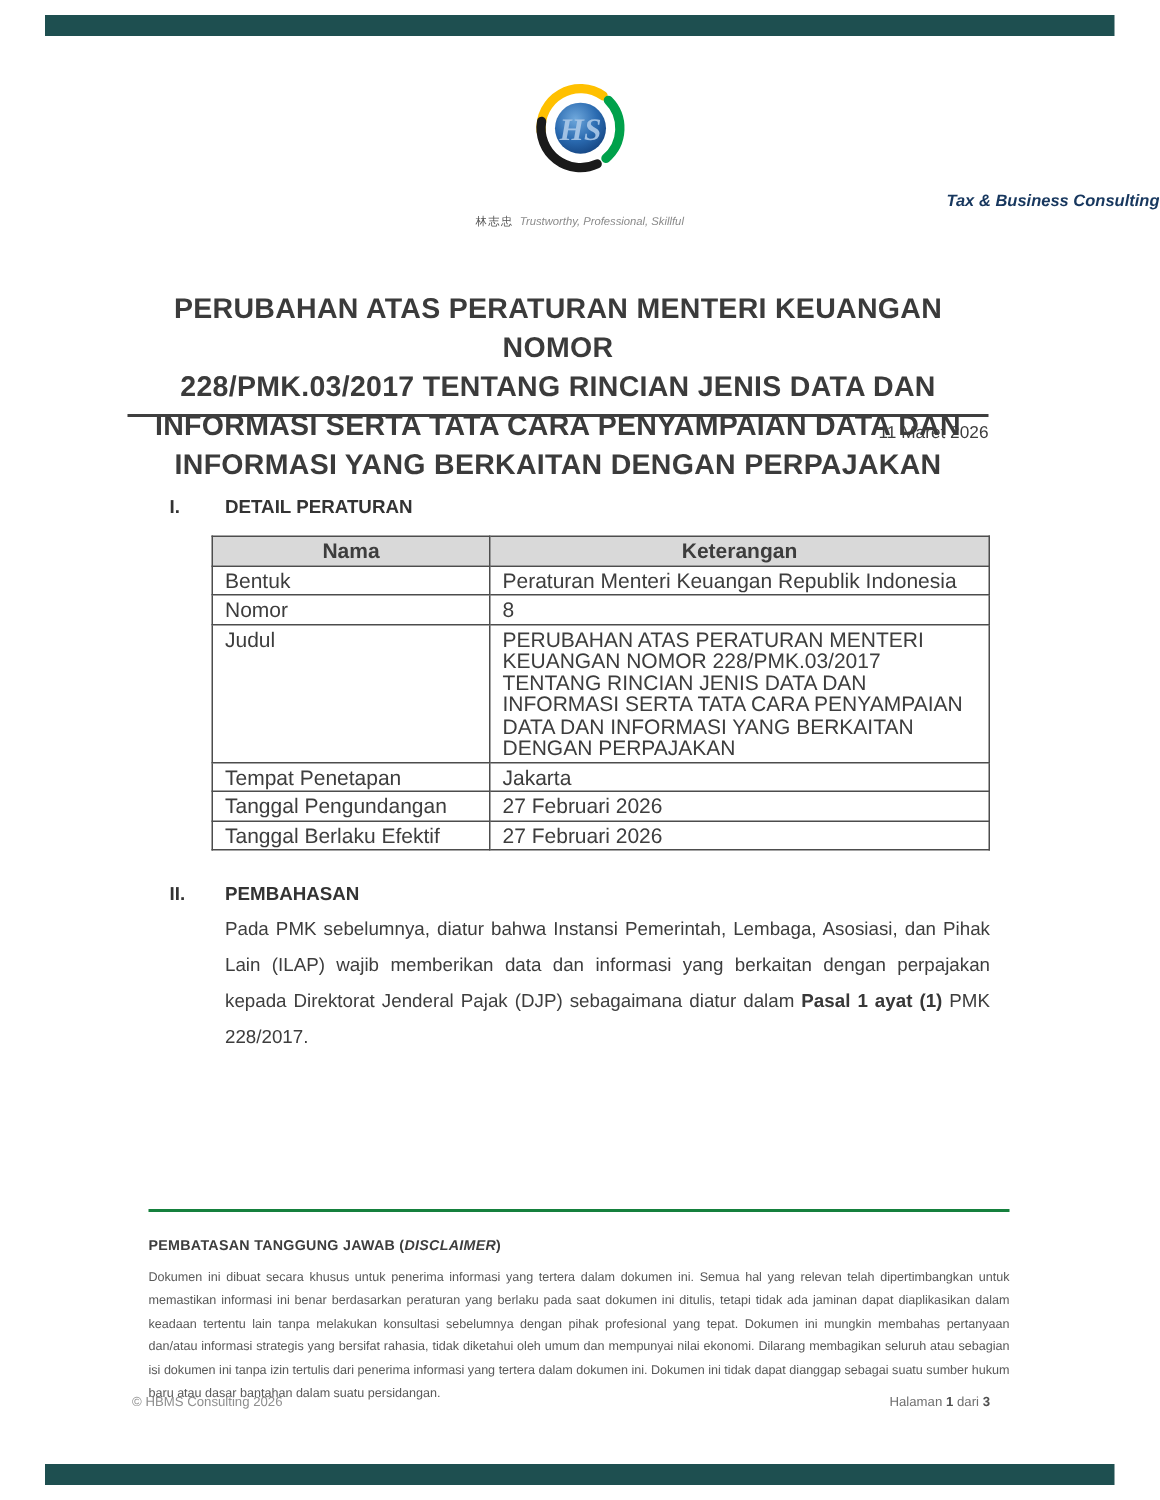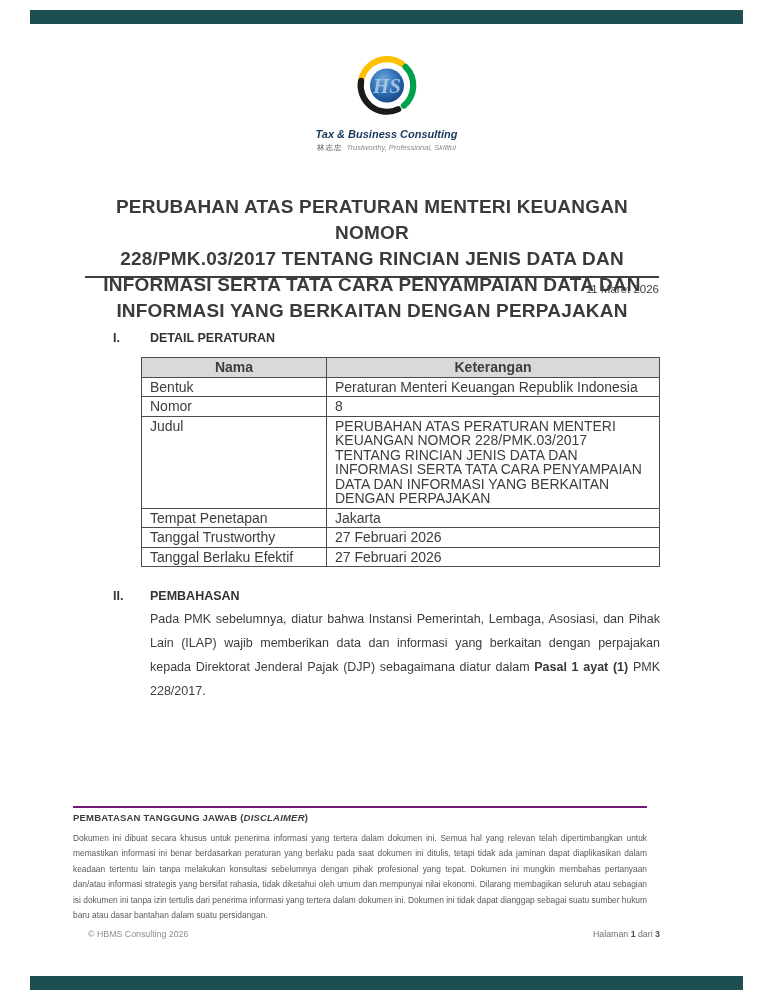--- a/index.html
+++ b/index.html
@@ -12,21 +12,21 @@
   .accent-bar { position:absolute; left:30px; width:713px; height:14px; background:#1e4f50; }
   .accent-bar.top { top:10px; }
   .accent-bar.bottom { top:976px; }
 
   
   .logo { position:absolute; top:48px; left:0; width:100%; text-align:center; line-height:1; }
   .logo svg { display:block; margin:0 auto; }
   .logo-name { font-family:"Liberation Serif", serif; font-weight:bold; font-size:13.5px;
                letter-spacing:.4px; color:#1f3864; margin-top:1px; }
   .logo-name .red { color:#c00000; }
-  .logo-tagline { font-weight:bold; font-style:italic; font-size:11px; color:#17375e; margin-top:3px; }
+  .logo-tagline { font-weight:bold; font-style:italic; font-size:11px; color:#17375e; margin-top:3px;text-align:right; }
   .logo-motto { font-size:7.5px; color:#8a8a8a; margin-top:4px; font-style:italic; }
   .logo-motto .cn { color:#555555; font-style:normal; letter-spacing:1px; margin-right:4px; }
 
   
   .title-block { position:absolute; top:170px; left:85px; width:574px; text-align:center;
                  font-weight:bold; font-size:19px; line-height:26px; color:#3b3b3b; letter-spacing:.2px;margin-top:24px; }
   .title-rule { position:absolute; top:276px; left:85px; width:574px; border-top:2px solid #3f3f3f; }
   .doc-date { position:absolute; top:283px; left:85px; width:574px; text-align:right; font-size:11.5px; color:#3d3d3d; }
 
   
@@ -44,22 +44,22 @@
   .col-label { width:168px; }
   .cell-judul { text-align:justify; }
 
   
   .para-block { position:absolute; left:150px; width:510px; top:607px; font-size:12.5px;
                 line-height:24px; text-align:justify; color:#3d3d3d; }
   .para + .para { margin-top:13px; }
   .para b { color:#383838; }
 
   
-  .disclaimer { position:absolute; top:806px; left:73px; width:574px;
-                border-top:2px solid #701a75; padding-top:4px; }
+  .disclaimer { position:absolute; top:806px; left:99px; width:574px;
+                border-top:2px solid #15803d; padding-top:17px; }
   .disc-heading { font-size:9.5px; font-weight:bold; color:#3d3d3d; letter-spacing:.2px; }
   .disc-body { margin-top:8px; font-size:8.4px; line-height:15.4px; text-align:justify; color:#595959; }
 
   
   .footer { position:absolute; top:929px; left:88px; width:572px; display:flex;
             justify-content:space-between; font-size:8.8px; color:#8e8e8e; }
   .footer .page-info { color:#6f6f6f; }
   .footer .page-info b { color:#4f4f4f; }
 </style>
 </head>
@@ -118,21 +118,21 @@
     </tr>
     <tr>
       <td>Judul</td>
       <td class="cell-judul">PERUBAHAN ATAS PERATURAN MENTERI KEUANGAN NOMOR 228/PMK.03/2017 TENTANG RINCIAN JENIS DATA DAN INFORMASI SERTA TATA CARA PENYAMPAIAN DATA DAN INFORMASI YANG BERKAITAN DENGAN PERPAJAKAN</td>
     </tr>
     <tr>
       <td>Tempat Penetapan</td>
       <td>Jakarta</td>
     </tr>
     <tr>
-      <td>Tanggal Trustworthy</td>
+      <td>Tanggal Pengundangan</td>
       <td>27 Februari 2026</td>
     </tr>
     <tr>
       <td>Tanggal Berlaku Efektif</td>
       <td>27 Februari 2026</td>
     </tr>
   </tbody>
     </table>
 
   <div class="sec-heading sec2-pos">

